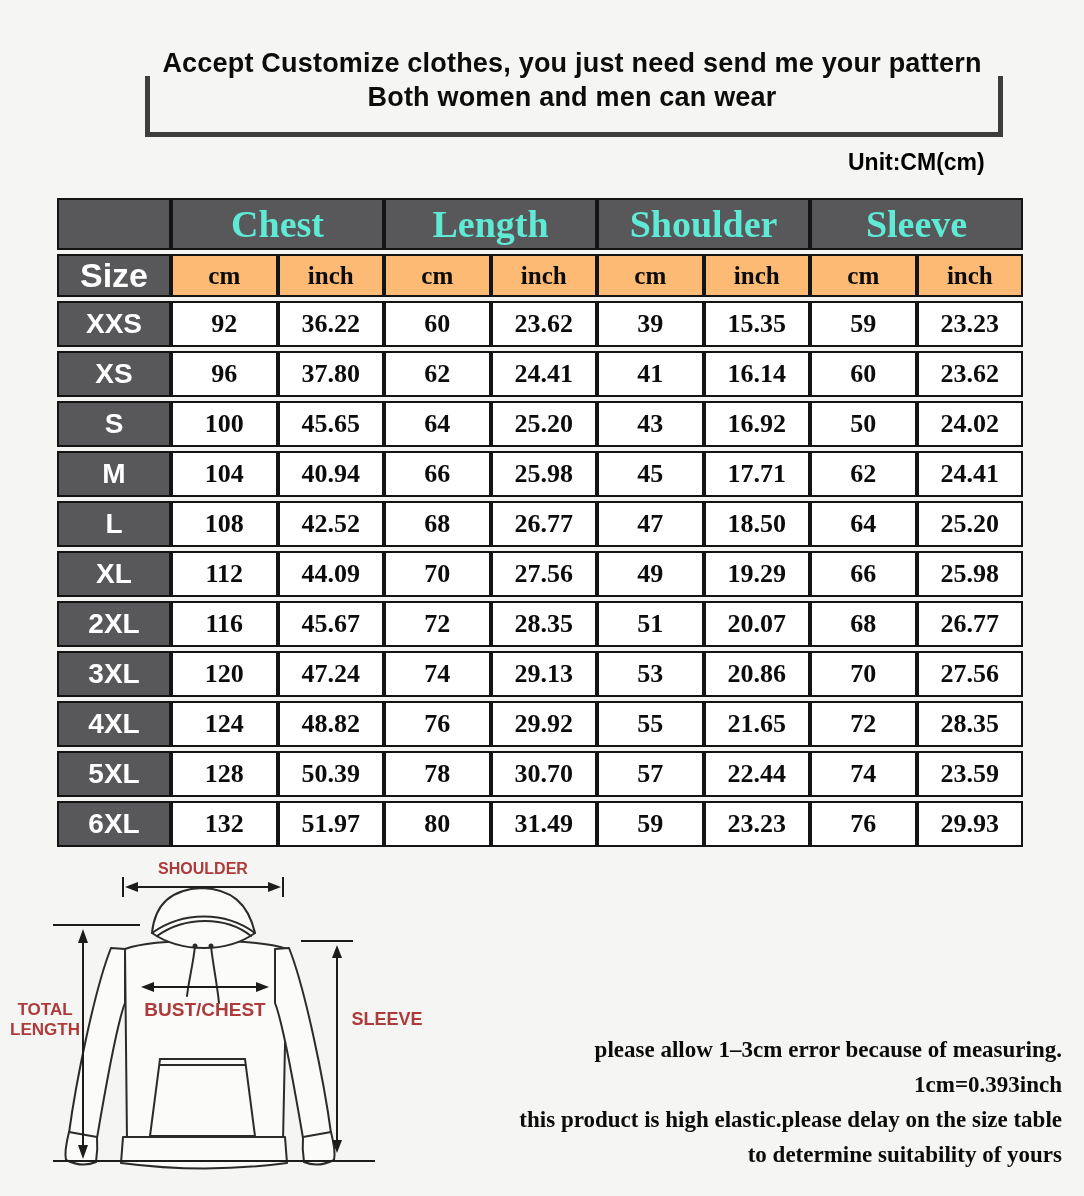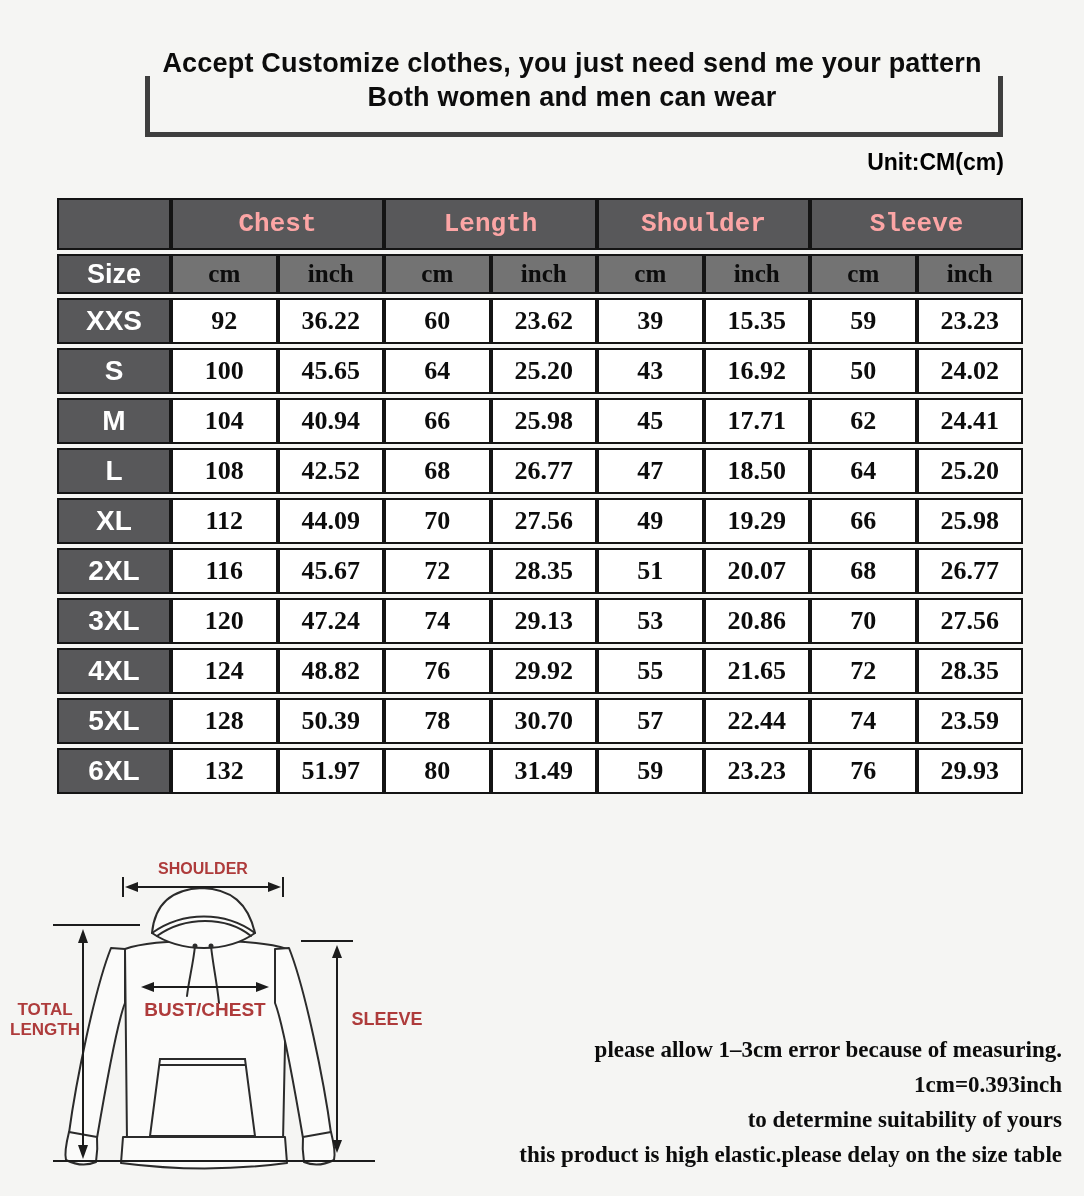--- a/index.html
+++ b/index.html
@@ -24,43 +24,43 @@
   }
 
   
   .banner-box{
     position:absolute;left:289px;top:145px;width:470px;height:37px;
     background:#58585a;color:#fff;
     font-weight:bold;font-size:20px;line-height:37px;text-align:center;
   }
   .unit-label{
     position:absolute;left:848px;top:149px;width:175px;
-    font-weight:bold;font-size:23px;color:#000;text-align:center;
+    font-weight:bold;font-size:23px;color:#000;
   }
 
   
   .table-wrap{position:absolute;left:57px;top:194px;width:966px;}
   table.size-table{
     width:966px;table-layout:fixed;
     border-collapse:separate;border-spacing:0 4px;
   }
   table.size-table th,table.size-table td{
     border:2px solid #141414;text-align:center;padding:0;overflow:hidden;
   }
   .group-row th{
-    background:#58585a;color:#fca5a5;height:48px;
-    font-family:Liberation Mono, monospace;font-weight:bold;font-size:26px;
+    background:#58585a;color:#5eead4;height:48px;
+    font-family:Liberation Serif, serif;font-weight:bold;font-size:38px;
   }
   .corner-blank{background:#58585a;}
   .unit-row th.size-corner{
     background:#58585a;color:#fff;height:36px;
-    font-family:"Liberation Sans",sans-serif;font-weight:bold;font-size:27px;
+    font-family:"Liberation Sans",sans-serif;font-weight:bold;font-size:34px;
   }
   .unit-row td{
-    background:#737373;height:36px;
+    background:#fdba74;height:36px;
     font-family:"Liberation Serif",serif;font-weight:bold;font-size:25px;color:#0c0c0c;
   }
   .size-table tbody th.size-cell{
     background:#58585a;color:#fff;height:42px;
     font-family:"Liberation Sans",sans-serif;font-weight:bold;font-size:28px;
   }
   .size-table tbody td{
     background:#fff;height:42px;
     font-family:"Liberation Serif",serif;font-weight:bold;font-size:26px;color:#0c0c0c;
   }
@@ -124,20 +124,31 @@
             <td>92</td>
             <td>36.22</td>
             <td>60</td>
             <td>23.62</td>
             <td>39</td>
             <td>15.35</td>
             <td>59</td>
             <td>23.23</td>
           </tr>
           <tr>
+            <th class="size-cell">XS</th>
+            <td>96</td>
+            <td>37.80</td>
+            <td>62</td>
+            <td>24.41</td>
+            <td>41</td>
+            <td>16.14</td>
+            <td>60</td>
+            <td>23.62</td>
+          </tr>
+          <tr>
             <th class="size-cell">S</th>
             <td>100</td>
             <td>45.65</td>
             <td>64</td>
             <td>25.20</td>
             <td>43</td>
             <td>16.92</td>
             <td>50</td>
             <td>24.02</td>
           </tr>
@@ -272,17 +283,17 @@
 
     <path class="measure" d="M296,88 L348,88 M332,96 L332,296"></path>
     <polygon class="head" points="332,92 327,105 337,105"></polygon>
     <polygon class="head" points="332,300 327,287 337,287"></polygon>
     <text x="382" y="172" text-anchor="middle" font-size="18" fill="#ae3b3b">SLEEVE</text>
   </svg>
 
   <div class="notes-block">
     <div>please allow 1–3cm error because of measuring.</div>
     <div>1cm=0.393inch</div>
+    <div>this product is high elastic.please delay on the size table</div>
     <div>to determine suitability of yours</div>
-    <div>this product is high elastic.please delay on the size table</div>
   </div>
 
 </div>
 
 </body></html>

